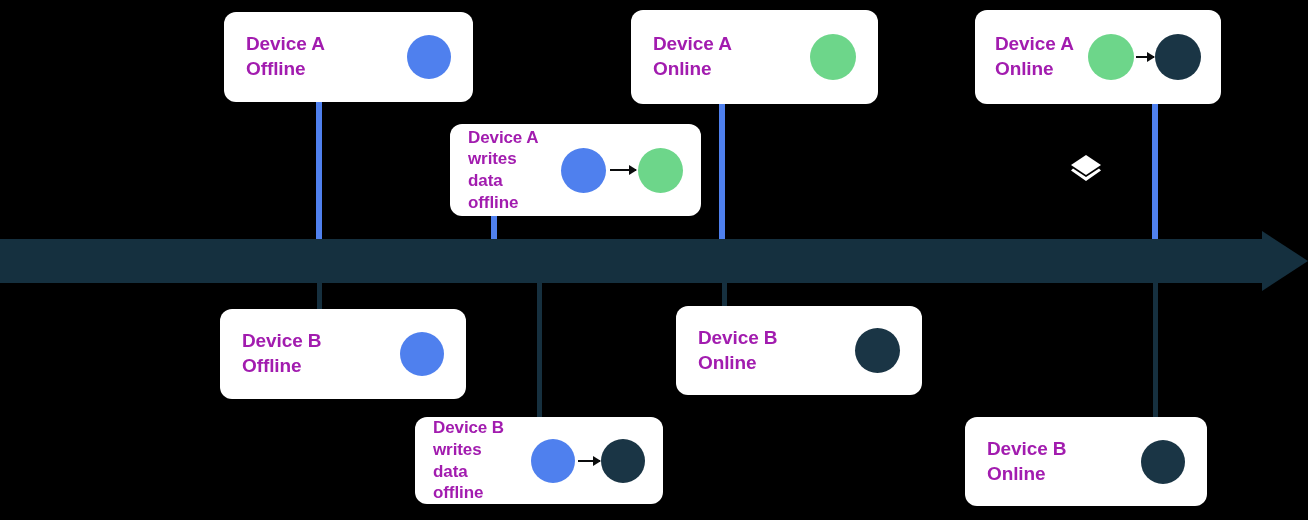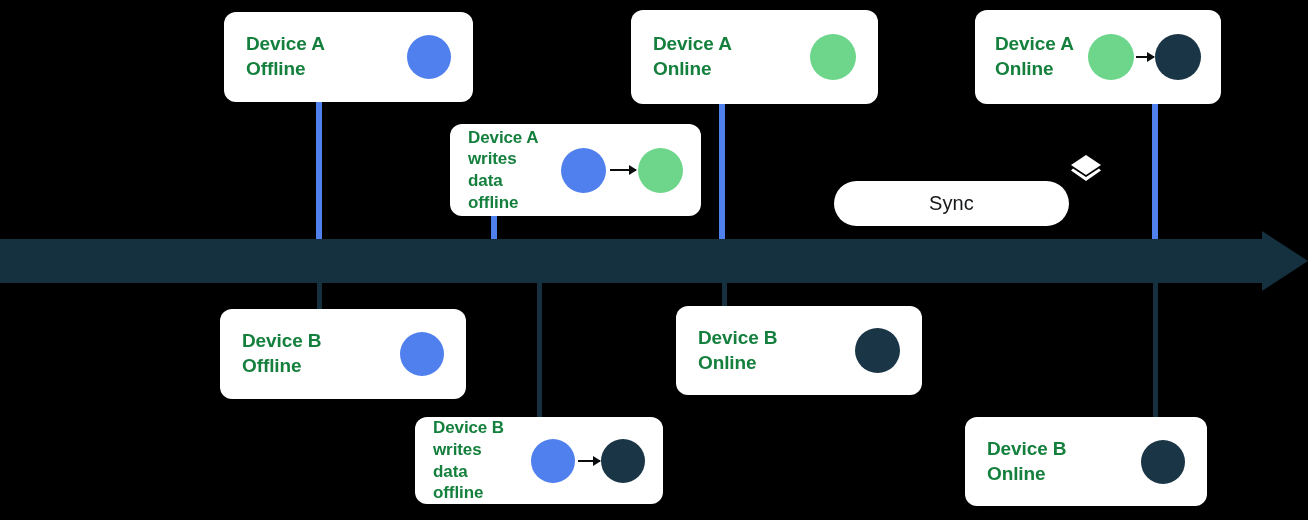--- a/index.html
+++ b/index.html
@@ -40,21 +40,21 @@
   
   .card {
     position: absolute;
     background: #FFFFFF;
     border-radius: 12px;
     display: flex;
     align-items: center;
     box-sizing: border-box;
   }
   .card-label {
-    color: #15803d;
+    color: #a21caf;
     font-size: 19px;
     font-weight: bold;
     line-height: 1.30;
     letter-spacing: -0.1px;
     white-space: pre-line;
   }
   .card-label.small {
     font-size: 17px;
     line-height: 1.27;
   }
@@ -161,23 +161,20 @@
   <div class="card" style="left:975px; top:10px; width:246px; height:94px; padding:0 20px 0 20px;">
     <div class="card-label">Device A
 Online</div>
     <div class="card-visual">
       <div class="dot dot-green" style="width:46px; height:46px;"></div>
       <div class="mini-arrow" style="width:18px; margin:0 1px 0 2px;"></div>
       <div class="dot dot-navy" style="width:46px; height:46px;"></div>
     </div>
   </div>
 
-  <div class="sync-pill" style="left:834px; top:181px; width:235px; height:45px;">
-    <span>Sync</span>
-  </div>
 
   <div class="layers-icon" style="left:1068px; top:152px; width:36px; height:36px;">
     <svg width="36" height="36" viewBox="0 0 36 36" aria-hidden="true">
       <polygon points="18,3 33,13 18,23 3,13" fill="#FFFFFF"></polygon>
       <polygon points="18,25 31,16.5 33,18.5 18,29 3,18.5 5,16.5" fill="#FFFFFF"></polygon>
     </svg>
   </div>
 
   <div class="card" style="left:220px; top:309px; width:246px; height:90px; padding:0 22px 0 22px;">
     <div class="card-label">Device B

